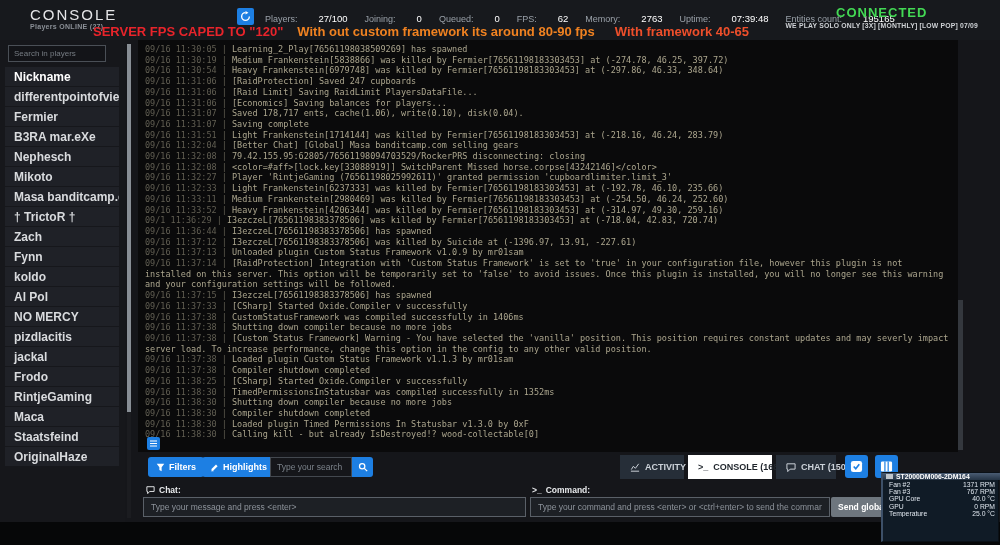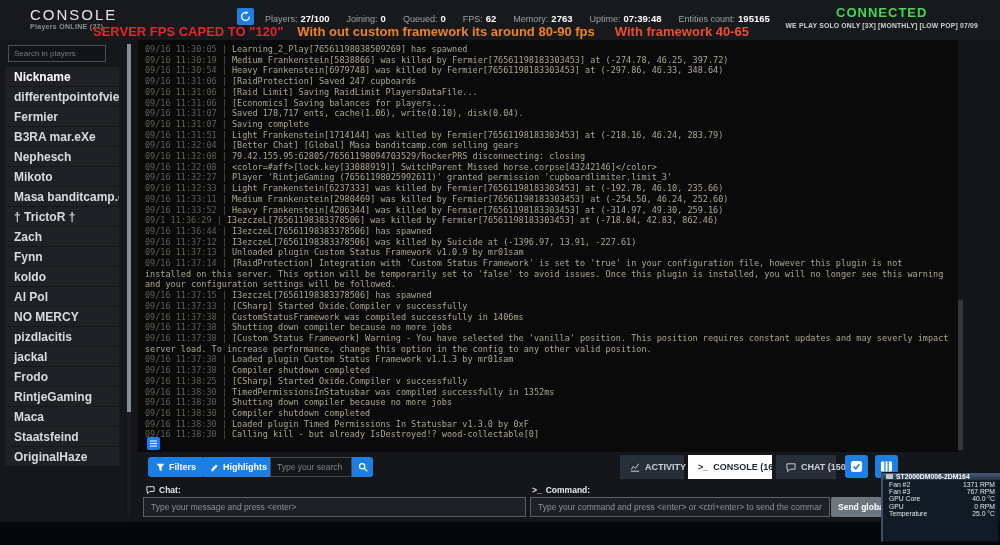--- a/index.html
+++ b/index.html
@@ -8,21 +8,21 @@
     position:relative; width:1000px; height:545px; overflow:hidden;
     background:#15161a; font-family:"Liberation Sans", sans-serif;
   }
   
   .header { position:absolute; left:0; top:0; width:1000px; height:40px; background:#17191d; }
   .logo { position:absolute; left:30px; top:6px; color:#e6e6e8; font-size:15px; letter-spacing:2px; font-weight:500; }
   .logo-sub { position:absolute; left:30px; top:23px; color:#8b9097; font-size:7px; font-weight:700; letter-spacing:.3px; }
   .refresh-btn { position:absolute; left:237px; top:8px; width:17px; height:17px; background:#1d7fe3; border-radius:2px; display:flex; align-items:center; justify-content:center; cursor:pointer; }
   .stats { position:absolute; left:265px; top:0; height:36px; display:flex; align-items:center; gap:17px; }
   .stat { font-size:9px; color:#9aa1a9; white-space:nowrap; }
-  .stat b { color:#ffffff; font-weight:700; margin-left:3px; font-size:9.5px; }
+  .stat b { color:#ffffff; font-weight:400; margin-left:21px; font-size:9.5px; }
   .top-right { position:absolute; right:22px; top:5px; text-align:center; }
   .conn { font-size:13px; font-weight:700; letter-spacing:1px; color:#43d854; }
   .server-name { margin-top:2px; font-size:6.8px; font-weight:700; color:#cfd2d6; letter-spacing:.2px; }
   
   .banner { position:absolute; left:93px; top:24px; white-space:nowrap; font-weight:700; font-size:13px; z-index:6; }
   .banner .p1 { color:#e8242b; margin-right:14px; }
   .banner .p2 { color:#f08221; margin-right:20px; }
   .banner .p3 { color:#ee4f2b; }
   
   .sidebar { position:absolute; left:0; top:40px; width:125px; height:482px; background:#16171b; }
@@ -197,21 +197,21 @@
       <div class="c-line"><span class="t">09/16 11:32:08 | </span><span class="m">&lt;color=#aff&gt;[lock.key[33088919]] SwitchParent Missed horse.corpse[43242146]&lt;/color&gt;</span></div>
 
       <div class="c-line"><span class="t">09/16 11:32:27 | </span><span class="m">Player 'RintjeGaming (76561198025992611)' granted permission 'cupboardlimiter.limit_3'</span></div>
 
       <div class="c-line"><span class="t">09/16 11:32:33 | </span><span class="m">Light Frankenstein[6237333] was killed by Fermier[76561198183303453] at (-192.78, 46.10, 235.66)</span></div>
 
       <div class="c-line"><span class="t">09/16 11:33:11 | </span><span class="m">Medium Frankenstein[2980469] was killed by Fermier[76561198183303453] at (-254.50, 46.24, 252.60)</span></div>
 
       <div class="c-line"><span class="t">09/16 11:33:52 | </span><span class="m">Heavy Frankenstein[4206344] was killed by Fermier[76561198183303453] at (-314.97, 49.30, 259.16)</span></div>
 
-      <div class="c-line"><span class="t">09/1 11:36:29 | </span><span class="m">I3ezczeL[76561198383378506] was killed by Fermier[76561198183303453] at (-718.04, 42.83, 862.46)</span></div>
+      <div class="c-line"><span class="t">09/1 11:36:29 | </span><span class="m">I3ezczeL[76561198383378506] was killed by Fermier[76561198183303453] at (-718.04, 42.83, 720.74)</span></div>
 
       <div class="c-line"><span class="t">09/16 11:36:44 | </span><span class="m">I3ezczeL[76561198383378506] has spawned</span></div>
 
       <div class="c-line"><span class="t">09/16 11:37:12 | </span><span class="m">I3ezczeL[76561198383378506] was killed by Suicide at (-1396.97, 13.91, -227.61)</span></div>
 
       <div class="c-line"><span class="t">09/16 11:37:13 | </span><span class="m">Unloaded plugin Custom Status Framework v1.0.9 by mr01sam</span></div>
 
       <div class="c-line"><span class="t">09/16 11:37:14 | </span><span class="m">[RaidProtection] Integration with 'Custom Status Framework' is set to 'true' in your configuration file, however this plugin is not installed on this server. This option will be temporarily set to 'false' to avoid issues. Once this plugin is installed, you will no longer see this warning and your configuration settings will be followed.</span></div>
 
       <div class="c-line"><span class="t">09/16 11:37:15 | </span><span class="m">I3ezczeL[76561198383378506] has spawned</span></div>

